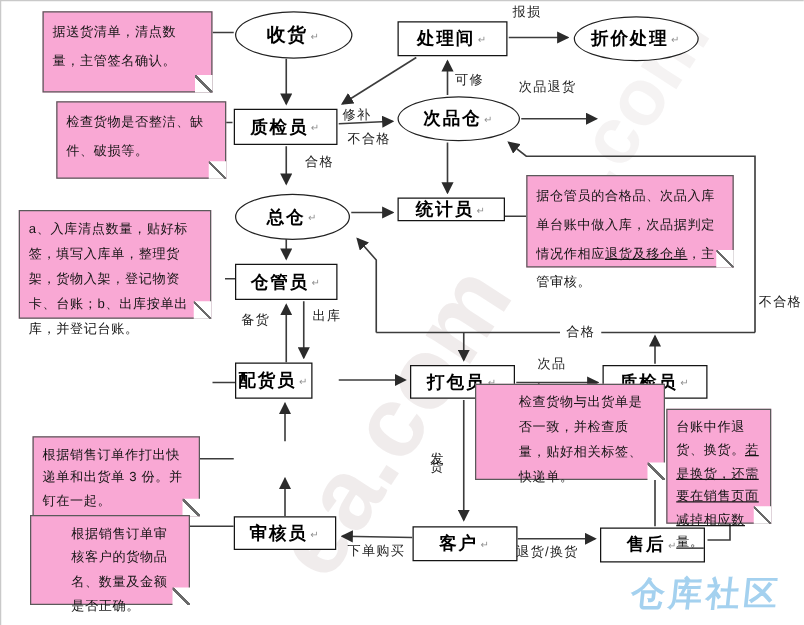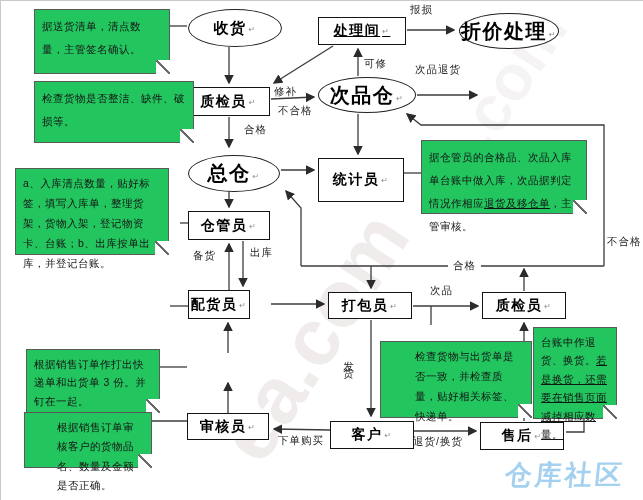--- a/index.html
+++ b/index.html
@@ -13,66 +13,66 @@
   
   .pbox{
     position:absolute;border:1.5px solid #141414;background:#fff;
     display:flex;align-items:center;justify-content:center;
     font-weight:bold;font-size:14px;letter-spacing:1.5px;box-sizing:border-box;
   }
   
   .ell{
     position:absolute;border:1.4px solid #222;background:#fff;border-radius:50%;
     display:flex;align-items:center;justify-content:center;
-    font-weight:bold;font-size:20px;letter-spacing:1.5px;box-sizing:border-box;
+    font-weight:bold;font-size:14px;letter-spacing:1.5px;box-sizing:border-box;
   }
   .pmark::after{content:"\21B5";font-size:8px;color:#8f8f8f;font-weight:normal;margin-left:2px;vertical-align:1px;}
 
   
   .note{
-    position:absolute;border:1.3px solid #5a5a5a;background:#22c55e;
+    position:absolute;border:1.3px solid #5a5a5a;background:#f9a8d4;
     font-size:10.5px;color:#151515;padding:5px 7px;box-sizing:border-box;
     letter-spacing:0.5px;
   }
   .note::after{
     content:"";position:absolute;right:-1.3px;bottom:-1.3px;width:14px;height:14px;
     background:linear-gradient(to top right,#fff 0 44%,#6a6a6a 44% 54%,#fff 54% 100%);
   }
   .u{text-decoration:underline;}
 
   
   .elabel{position:absolute;font-size:10.5px;color:#1d1d1d;letter-spacing:1px;white-space:nowrap;}
 
   
   #e-shouhuo {left:187px;top:8px;  width:94px; height:38px;font-size:15px;}
-  #b-chulijian{left:317px;top:16px; width:88px; height:28px;text-decoration:underline;}
+  #b-chulijian{left:317px;top:16px; width:88px; height:28px;}
   #e-zhejia  {left:458px;top:12px; width:100px;height:36px;}
   #b-zhijian1{left:186px;top:86px; width:83px; height:29px;}
   #e-cipincang{left:317px;top:76px;width:98px; height:36px;}
   #b-gongying{left:481px;top:80px; width:84px; height:27px;}
   #e-zongcang{left:187px;top:154px;width:92px; height:37px;}
-  #b-tongji  {left:317px;top:157px;width:86px; height:44px;}
+  #b-tongji  {left:317px;top:157px;width:86px; height:19px;}
   #b-cangguan{left:187px;top:210px;width:82px; height:29px;}
   #b-peihuo  {left:187px;top:289px;width:62px; height:29px;}
   #b-dabao   {left:327px;top:291px;width:84px; height:27px;}
   #b-zhijian2{left:481px;top:291px;width:84px; height:27px;}
   #b-dadan   {left:186px;top:352px;width:82px; height:27px;}
   #b-shenhe  {left:186px;top:412px;width:82px; height:27px;}
   #b-kehu    {left:329px;top:420px;width:84px; height:28px;}
   #b-shouhou {left:479px;top:421px;width:84px; height:28px;}
 
   
   #nt-1{left:33px; top:8px;  width:136px;height:65px; line-height:2.15;}
-  #nt-2{left:33px; top:80px; width:160px;height:62px; line-height:2.15;}
+  #nt-2{left:44px; top:80px; width:136px;height:62px; line-height:2.15;}
   #nt-3{left:14px; top:167px;width:154px;height:87px;line-height:1.9;}
   #nt-4{left:25px; top:281px;width:144px;height:42px; line-height:1.6;}
   #nt-5{left:25px; top:330px;width:134px;height:64px; line-height:1.75;margin-top:18px;}
-  #nt-6{left:23px; top:411px;width:128px;height:56px; line-height:1.85;padding-left:32px;}
+  #nt-6{left:23px; top:411px;width:128px;height:72px; line-height:1.85;padding-left:32px;}
   #nt-7{left:420px;top:139px;width:166px;height:74px; line-height:2.2;}
-  #nt-8{left:379px;top:340px;width:152px;height:77px; line-height:1.9;padding-left:34px;}
+  #nt-8{left:379px;top:306px;width:152px;height:77px; line-height:1.9;padding-left:34px;}
   #nt-9{left:532px;top:326px;width:84px;height:92px; line-height:1.75;}
 
   
   #l-baosun  {left:409px;top:2px;}
   #l-xiubu   {left:273px;top:46px;margin-top:38px;}
   #l-kexiu   {left:363px;top:56px;}
   #l-cptuihuo{left:414px;top:62px;}
   #l-buhege1 {left:277px;top:103px;}
   #l-hege1   {left:243px;top:122px;}
   #l-beihuo  {left:192px;top:248px;}

